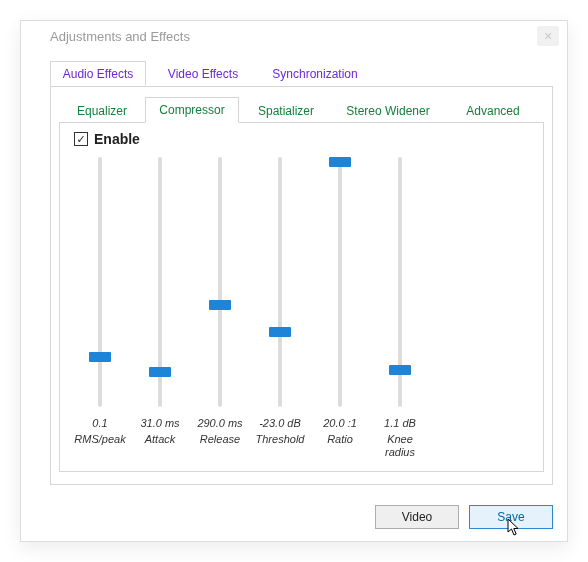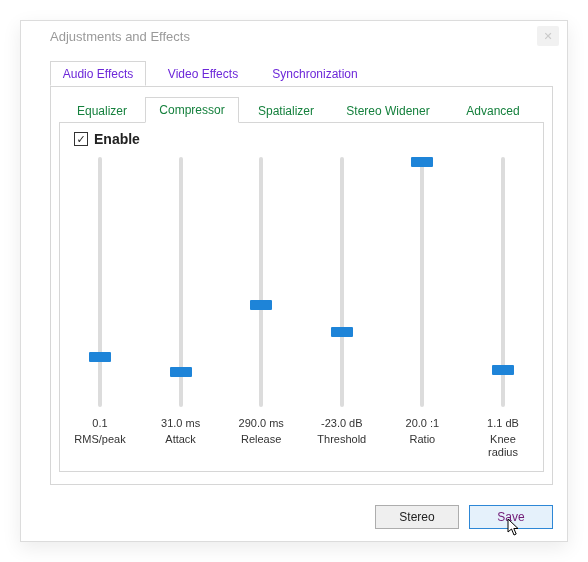--- a/index.html
+++ b/index.html
@@ -165,21 +165,21 @@
     font-weight: bold;
   }
 
   .sliders {
     position: absolute;
     left: 10px;
     right: 10px;
     top: 34px;
     bottom: 10px;
     display: flex;
-    justify-content: space-between;
+    font-style: italic;
   }
   .slider-col {
     width: 60px;
     display: flex;
     flex-direction: column;
     align-items: center;
   }
   .slider-track-wrap {
     height: 250px;
     width: 100%;
@@ -235,21 +235,21 @@
     font-size: 12px;
     color: #222;
     text-align: center;
     line-height: 22px;
     box-sizing: border-box;
     cursor: default;
   }
   .btn.primary {
     border: 1px solid #2d87d6;
     background: #e5f1fb;
-    color: #701a75;
+    color: #0369a1;
   }
 
   .cursor {
     position: absolute;
     right: 44px;
     bottom: 3px;
     pointer-events: none;
   }
 </style>
 </head>
@@ -344,21 +344,21 @@
             <div class="slider-label" style="white-space: pre-line;">Knee
 radius</div>
           </div>
 
 
         </div>
       </div>
     </div>
 
     <div class="footer">
-      <div class="btn">Stereo</div>
+      <div class="btn">Video</div>
       <div class="btn primary">Save</div>
     </div>
 
     <svg class="cursor" width="16" height="20" viewBox="0 0 16 20">
       <path d="M1 1 L1 14 L4.5 11 L7 17 L9.2 16 L6.8 10.5 L11 10.5 Z" fill="#ffffff" stroke="#000000" stroke-width="1"></path>
     </svg>
 
   </div>
 </div>
 

